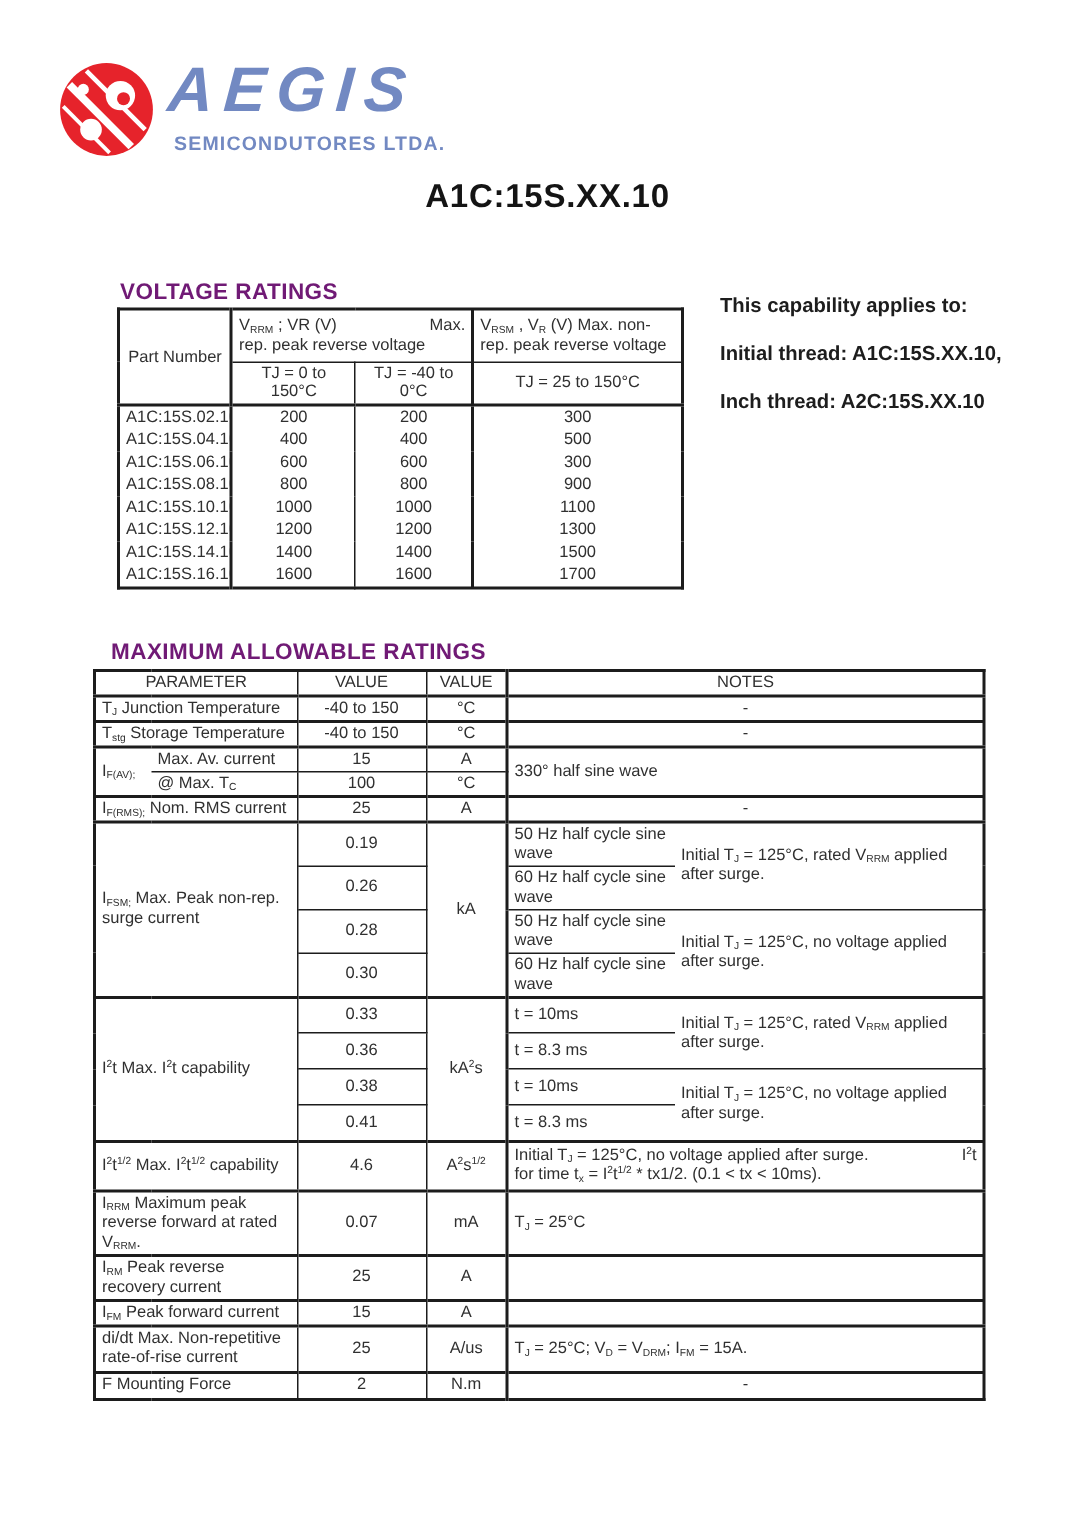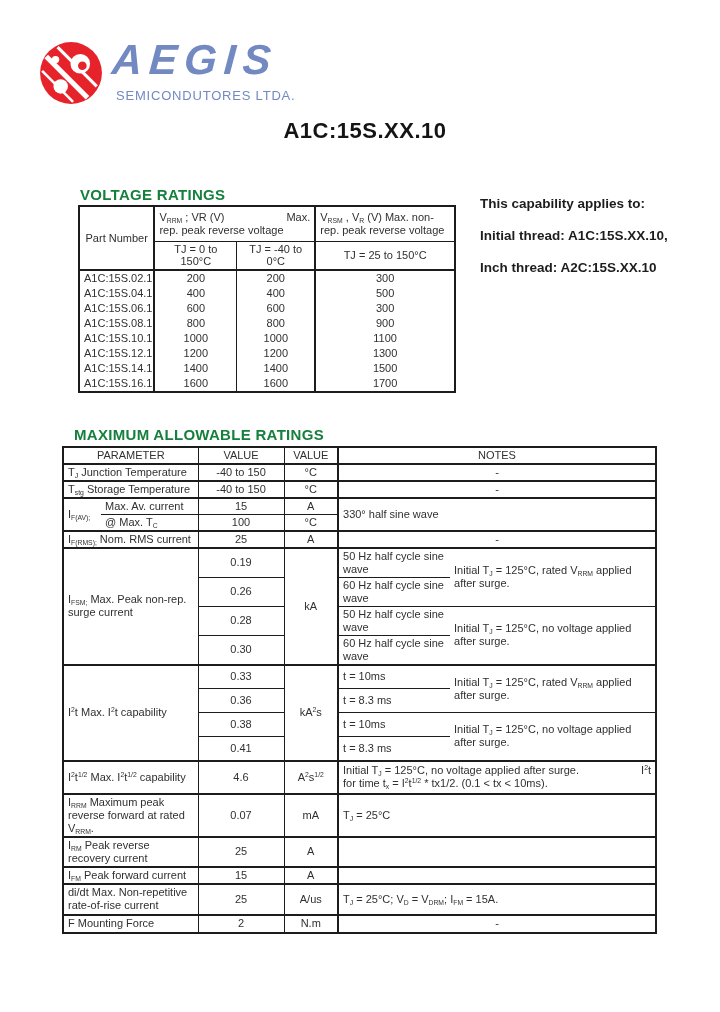--- a/index.html
+++ b/index.html
@@ -17,29 +17,29 @@
   
   .logo-circle{position:absolute;left:38px;top:40px;width:66px;height:66px;}
   .brand{
     position:absolute;left:112px;top:36px;
     font-size:42px;font-weight:bold;font-style:italic;
     letter-spacing:7px;color:var(--brand-blue);
     transform:skewX(-4deg);
   }
   .brand-sub{
     position:absolute;left:116px;top:88px;
-    font-size:13px;letter-spacing:0.8px;color:var(--brand-blue);
+    font-size:13px;letter-spacing:0.8px;color:var(--brand-blue);font-weight:bold;
   }
   
   .doc-title{
     position:absolute;left:0;top:118px;width:730px;text-align:center;
     font-size:22px;font-weight:bold;color:#141414;letter-spacing:0.5px;
   }
   
-  .sec-head{position:absolute;font-size:15px;font-weight:bold;color:#15803d;letter-spacing:0.3px;}
+  .sec-head{position:absolute;font-size:15px;font-weight:bold;color:#701a75;letter-spacing:0.3px;}
   #vr-head{left:80px;top:186px;}
   #mr-head{left:74px;top:426px;}
   
   .applies{position:absolute;left:480px;top:196px;font-size:13.5px;font-weight:bold;color:#1d1d1d;}
   .applies div{margin-bottom:17px;}
   
   table.sheet{border-collapse:collapse;table-layout:fixed;border:2px solid var(--line);}
   .sheet td,.sheet th{
     border:1px solid var(--line);
     font-size:11px;font-weight:normal;color:#303030;

